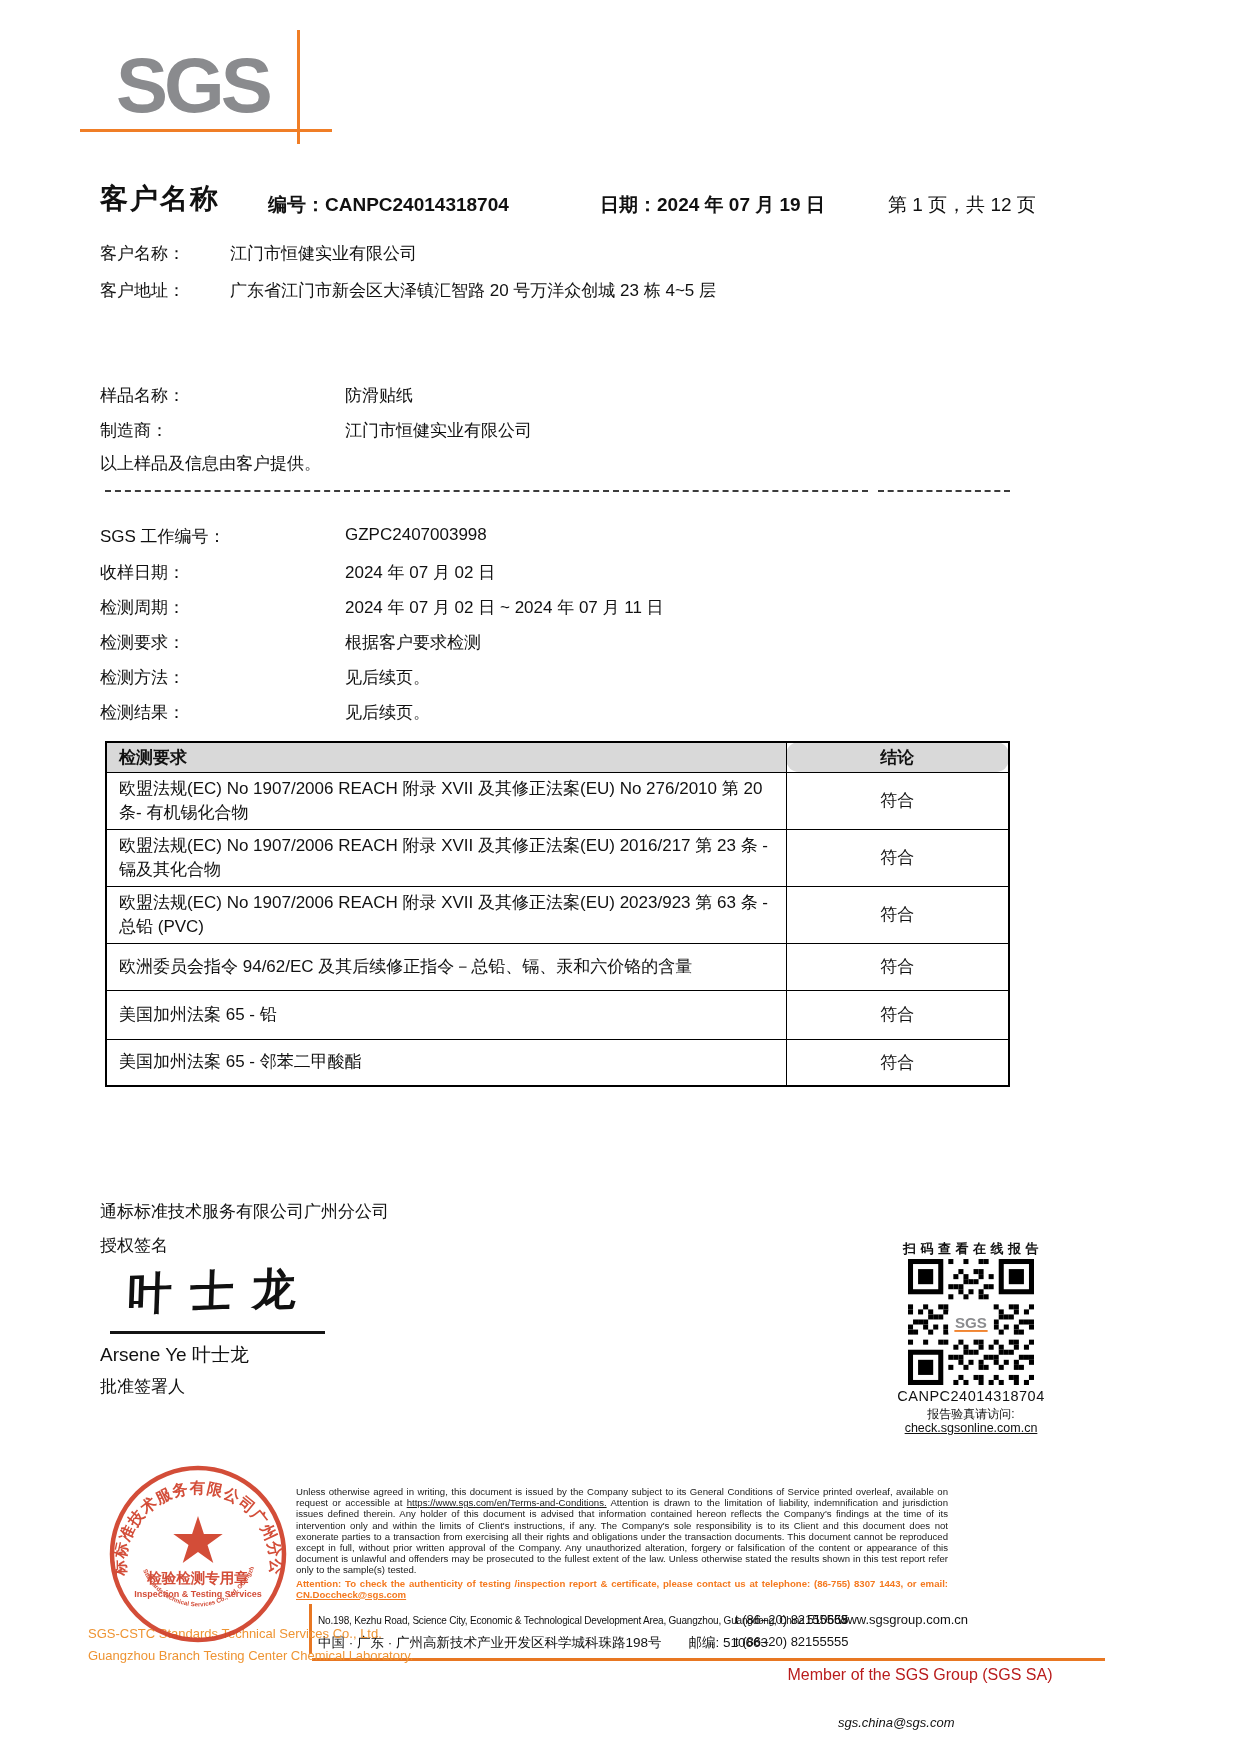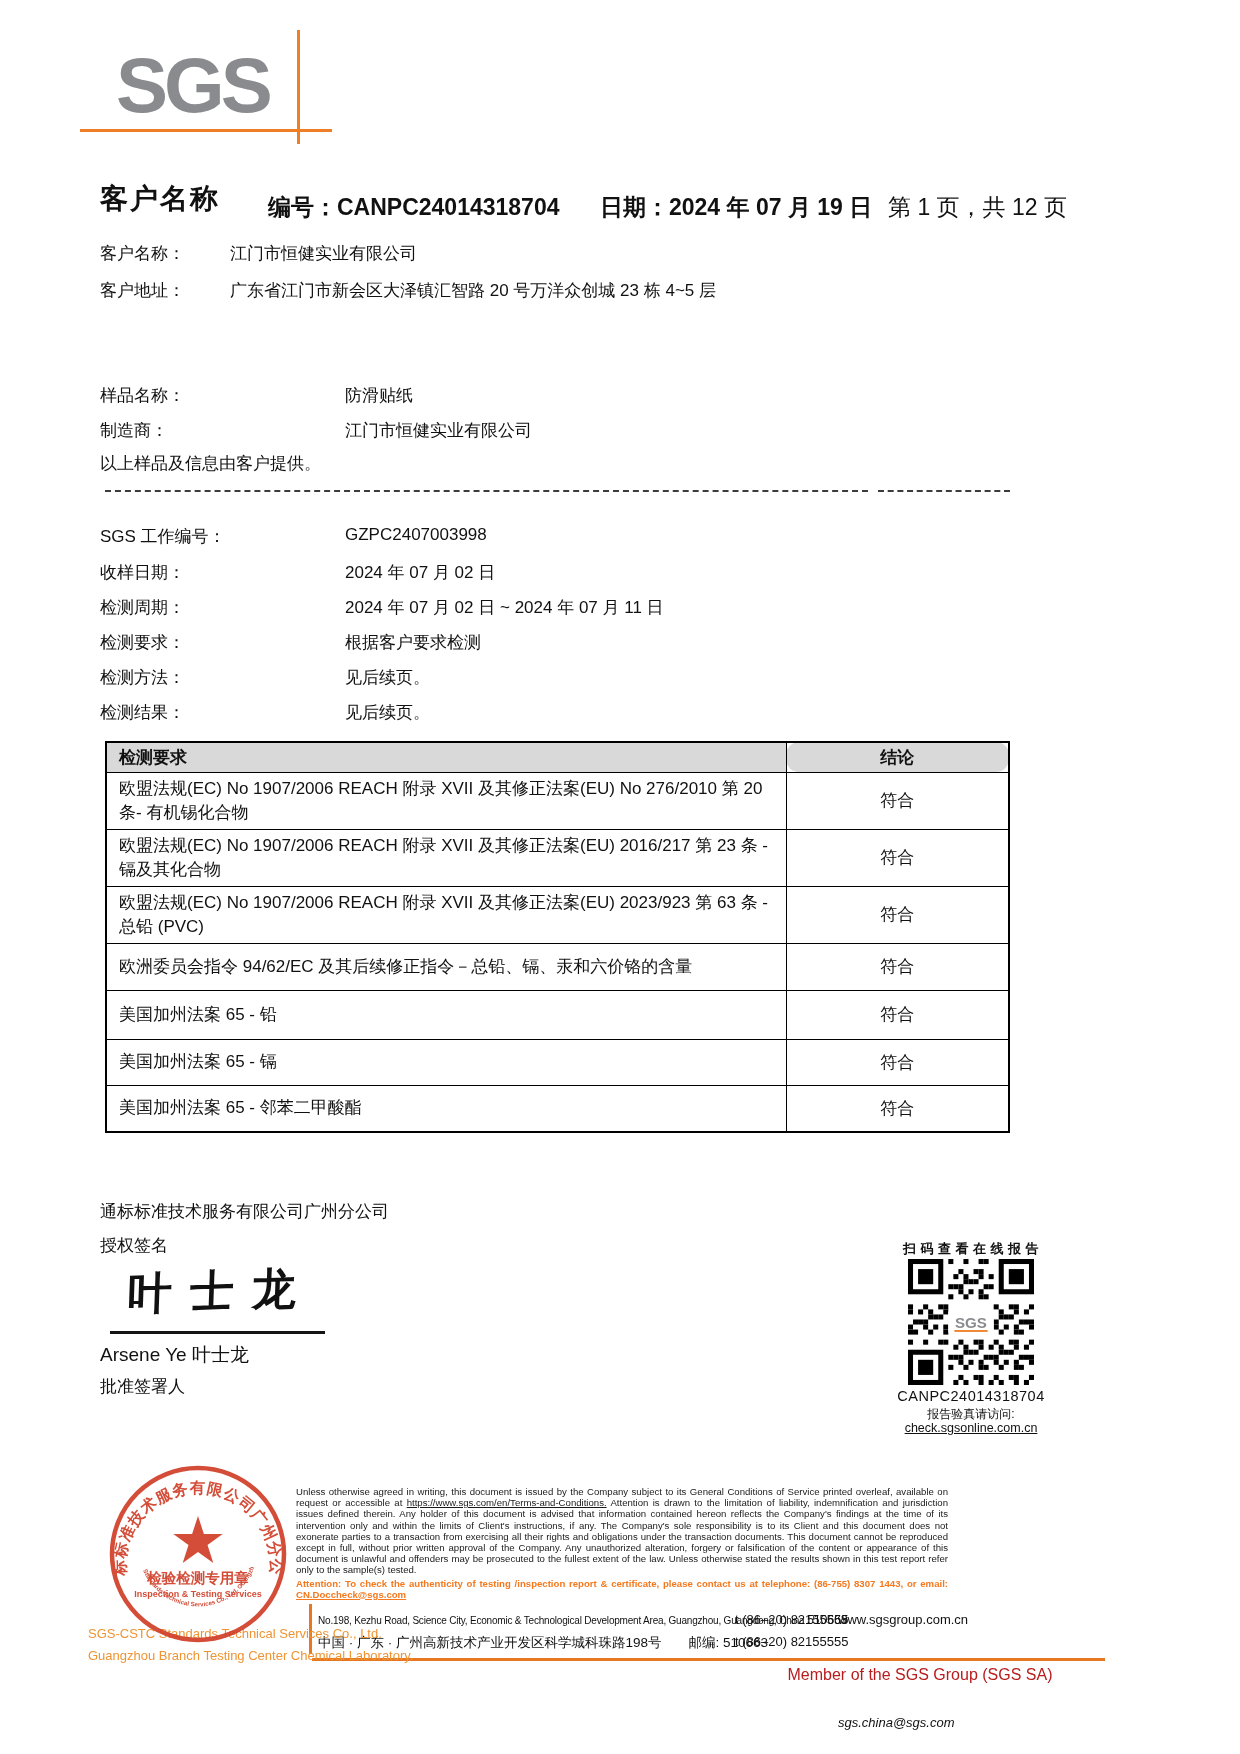--- a/index.html
+++ b/index.html
@@ -7,21 +7,21 @@
   body { font-family:"Liberation Sans","DejaVu Sans",sans-serif; color:#111; }
   .page { position:relative; width:1240px; height:1754px; background:#fff; overflow:hidden; margin:0 auto; }
 
   
   .logo-sgs { position:absolute; left:116px; top:40px; font-size:78px; line-height:90px; font-weight:800; letter-spacing:-4px; color:#8a8b8e; }
   .logo-hline { position:absolute; left:80px; top:129px; width:252px; height:3px; background:#f07e26; }
   .logo-vline { position:absolute; left:297px; top:30px; width:3px; height:114px; background:#f07e26; }
 
   
   .report-title { position:absolute; left:100px; top:180px; font-size:28px; font-weight:800; letter-spacing:2px; }
-  .hdr { position:absolute; top:192px; font-size:23px; font-weight:700; }
+  .hdr { position:absolute; top:192px; font-size:19px; font-weight:700; }
   .hdr-no { left:268px; }
   .hdr-date { left:600px; }
   .hdr-page { left:888px; font-weight:400; }
 
   .lbl { position:absolute; left:100px; font-size:17px; white-space:nowrap; }
   .val { position:absolute; font-size:17px; white-space:nowrap; }
   .v230 { left:230px; }
   .v345 { left:345px; }
 
   .dashes { position:absolute; top:490px; height:0; border-top:2px dashed #3c3c3c; }
@@ -131,24 +131,20 @@
     <tr class="h56">
       <td class="req">欧盟法规(EC) No 1907/2006 REACH 附录 XVII 及其修正法案(EU) 2023/923 第 63 条 - 总铅 (PVC)</td>
       <td class="concl">符合</td>
     </tr>
     <tr class="h47">
       <td class="req">欧洲委员会指令 94/62/EC 及其后续修正指令－总铅、镉、汞和六价铬的含量</td>
       <td class="concl">符合</td>
     </tr>
     <tr class="h49">
       <td class="req">美国加州法案 65 - 铅</td>
-      <td class="concl">符合</td>
-    </tr>
-    <tr class="h46">
-      <td class="req">美国加州法案 65 - 镉</td>
       <td class="concl">符合</td>
     </tr>
     <tr class="h47">
       <td class="req">美国加州法案 65 - 邻苯二甲酸酯</td>
       <td class="concl">符合</td>
     </tr>
   </tbody>
     </table>
 
   <div class="sig-company">通标标准技术服务有限公司广州分公司</div>

